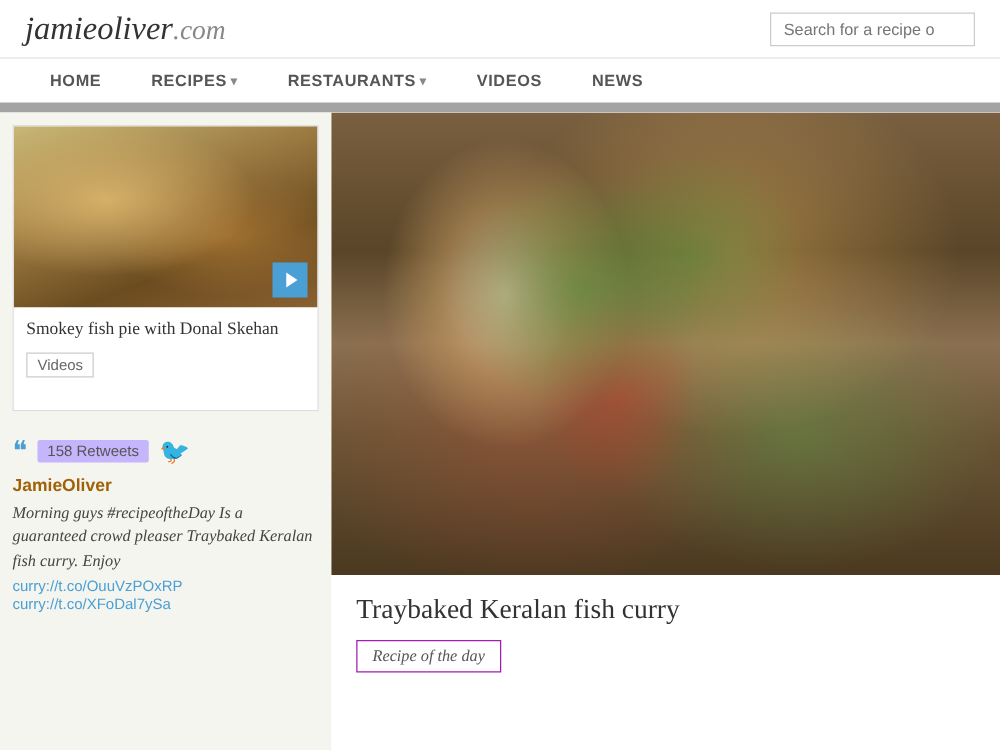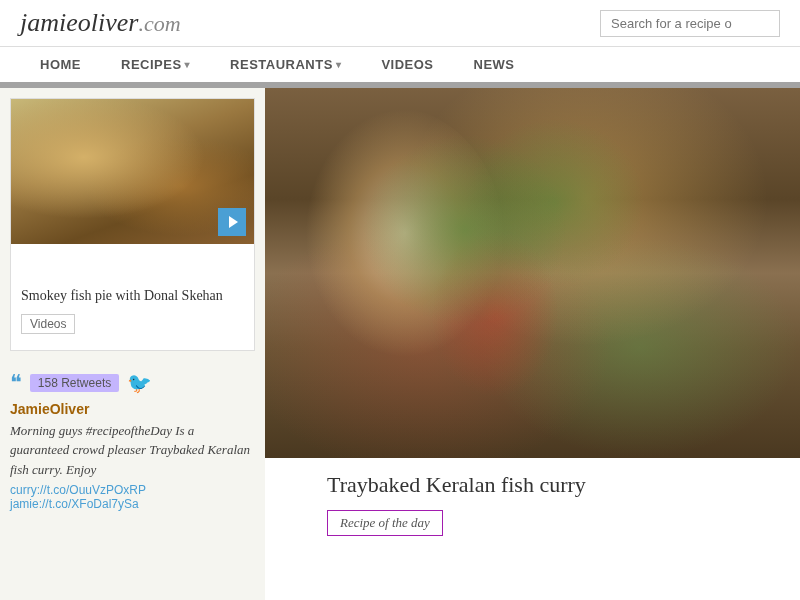--- a/index.html
+++ b/index.html
@@ -31,28 +31,28 @@
     }
     .logo span.dot-com {
       color: #888;
       font-size: 22px;
     }
     .search-box {
       border: 1px solid #ccc;
       padding: 5px 10px;
       font-size: 13px;
       color: #999;
-      width: 180px;
+      width: 164px;
       font-family: Arial, sans-serif;
     }
 
     
     .nav {
       background: #fff;
-      border-bottom: 6px solid #a3a3a3;
+      border-bottom: 8px solid #a3a3a3;
       display: flex;
       align-items: flex-end;
       padding: 0 20px;
     }
     .nav-item {
       padding: 10px 20px;
       font-size: 13px;
       font-family: Arial, sans-serif;
       font-weight: bold;
       color: #555;
@@ -117,22 +117,21 @@
     }
     .play-triangle {
       width: 0;
       height: 0;
       border-left: 9px solid #fff;
       border-top: 6px solid transparent;
       border-bottom: 6px solid transparent;
       margin-left: 2px;
     }
     .video-info {
-      padding: 8px 10px 16px;
-      margin-top: 34px;
+      padding: 8px 10px 26px;
     }
     .video-title {
       font-size: 14px;
       color: #333;
       line-height: 1.4;
       margin-bottom: 8px;
       font-family: Georgia, serif;
     }
     .videos-tag {
       display: inline-block;
@@ -224,22 +223,21 @@
       content: '';
       position: absolute;
       top: 30px; left: 80px;
       width: 300px; height: 280px;
       background:
         radial-gradient(ellipse at 40% 40%, rgba(80,140,60,0.6) 0%, transparent 40%),
         radial-gradient(ellipse at 70% 30%, rgba(80,140,60,0.5) 0%, transparent 30%),
         radial-gradient(ellipse at 50% 70%, rgba(200,60,40,0.4) 0%, transparent 30%);
     }
     .recipe-info {
-      padding: 14px 36px 10px;
-      margin-left: 26px;
+      padding: 14px 20px 10px;
     }
     .recipe-title {
       font-size: 22px;
       color: #333;
       font-family: Georgia, serif;
       margin-bottom: 12px;
     }
     .recipe-tag {
       display: inline-block;
       border: 1px solid #a21caf;
@@ -300,21 +298,21 @@
     <div class="twitter-section">
       <div class="retweet-bar">
         <span class="quote-marks">❝</span>
         <span class="retweet-count">158 Retweets</span>
         <span class="twitter-icon">🐦</span>
       </div>
       <div class="twitter-handle">JamieOliver</div>
       <div class="twitter-text">Morning guys #recipeoftheDay Is a guaranteed crowd pleaser Traybaked Keralan fish curry. Enjoy</div>
       <div style="margin-top:4px;">
         <div class="twitter-link">curry://t.co/OuuVzPOxRP</div>
-        <div class="twitter-link">jamie://t.co/XFoDal7ySa</div>
+        <div class="twitter-link">curry://t.co/XFoDal7ySa</div>
       </div>
     </div>
 
   </div>
 
   <div class="recipe-main">
     <div class="recipe-image"></div>
     <div class="recipe-info">
       <div class="recipe-title">Traybaked Keralan fish curry</div>
       <span class="recipe-tag">Recipe of the day</span>

